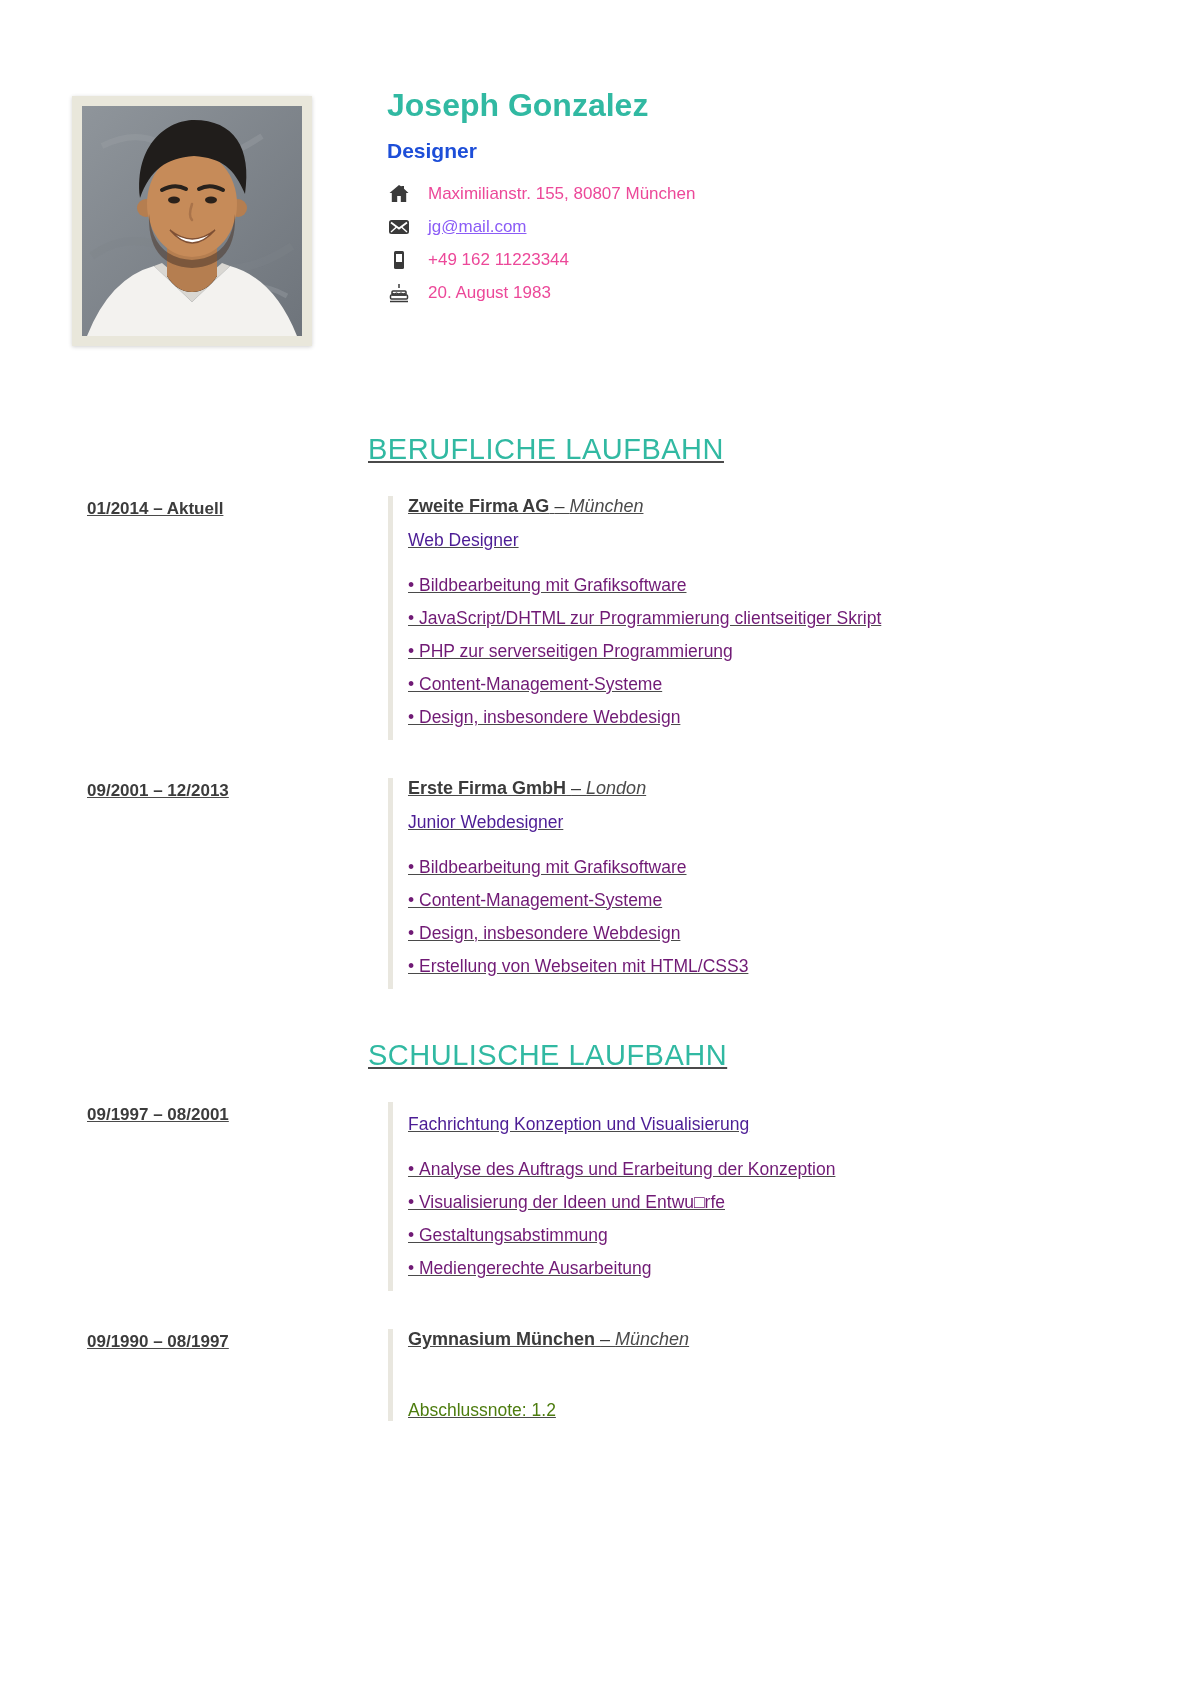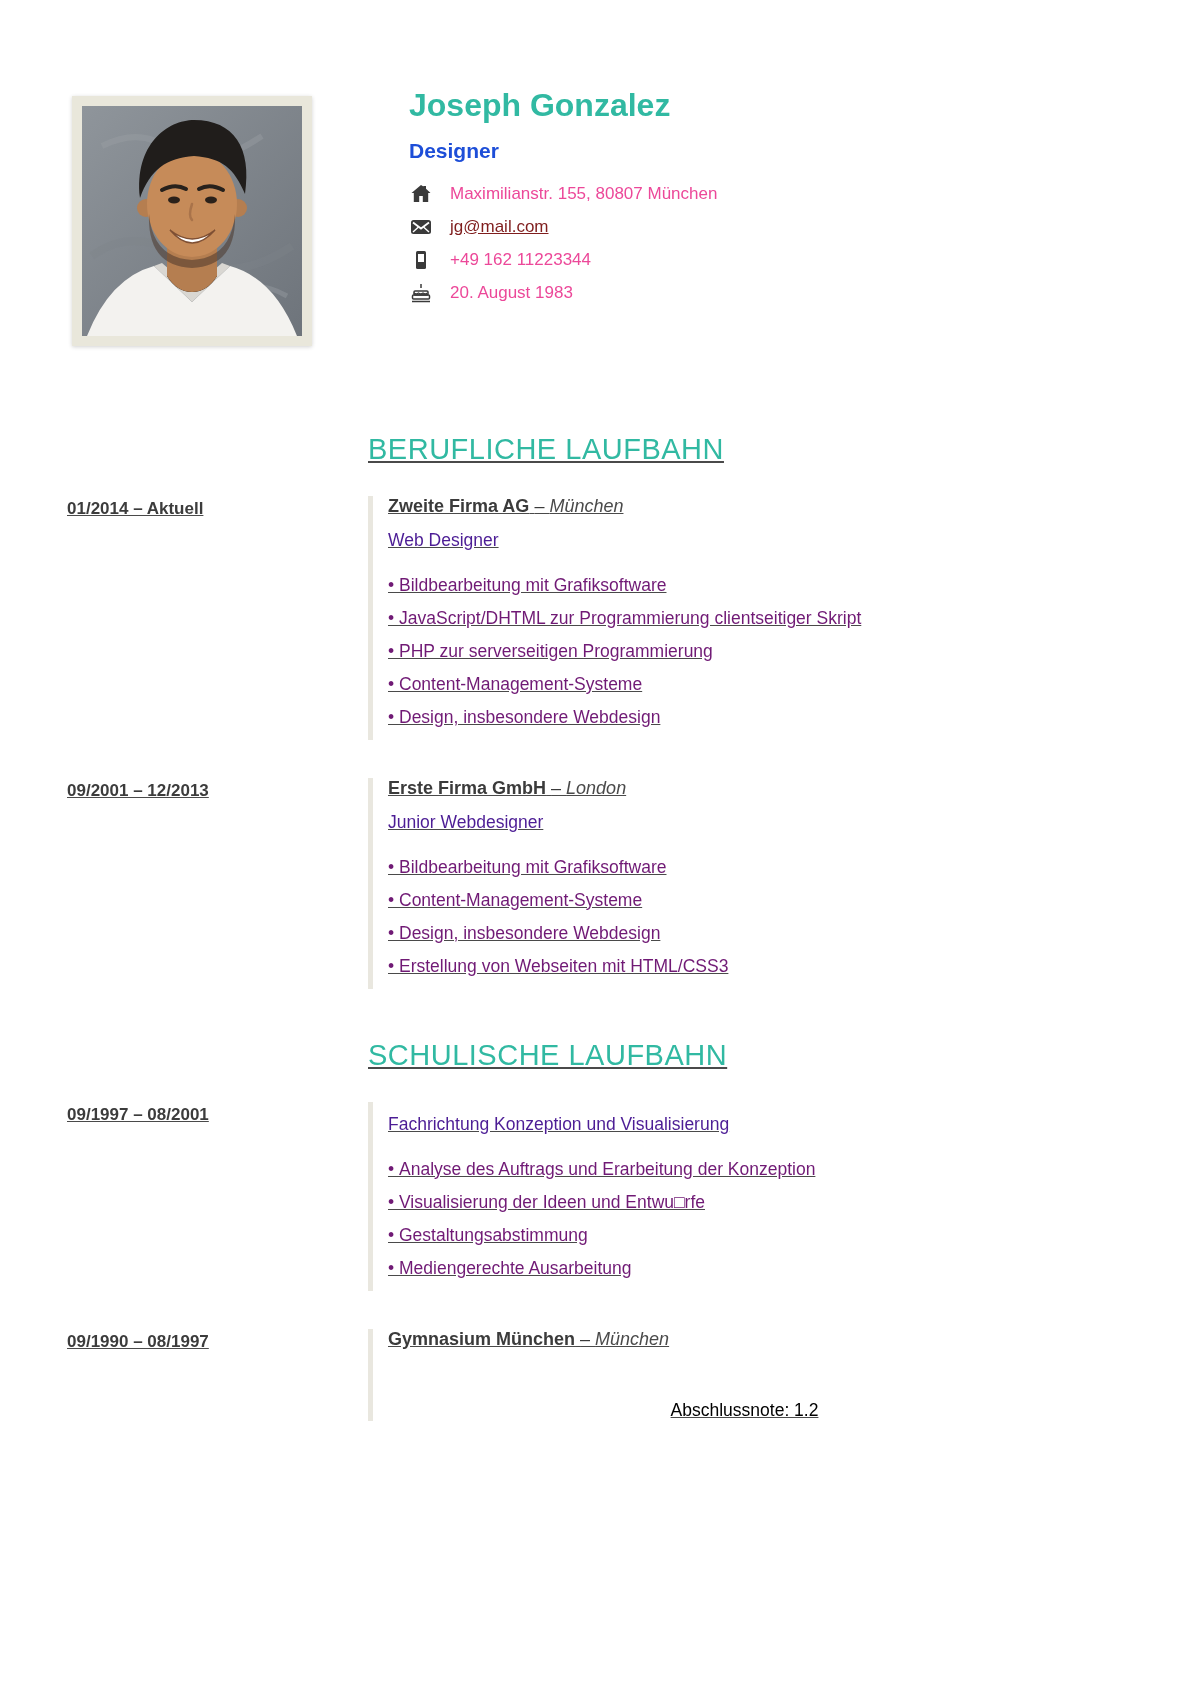--- a/index.html
+++ b/index.html
@@ -5,50 +5,50 @@
   html,body { margin:0; padding:0; background:#ffffff; }
   body { font-family:"Liberation Sans","DejaVu Sans",sans-serif; color:#4a4a4a; }
   .page { position:relative; width:1191px; height:1684px; background:#ffffff; overflow:hidden; }
 
   
   .photo-frame { position:absolute; left:72px; top:96px; width:220px; height:230px;
                  background:#e9e7db; padding:10px; box-shadow:0 1px 4px rgba(0,0,0,.18); }
   .photo-frame svg { display:block; width:220px; height:230px; }
 
   
-  .header-block { position:absolute; left:387px; top:88px;margin-left:22px; }
+  .header-block { position:absolute; left:387px; top:88px; }
   h1.name { margin:0; font-size:32px; line-height:1.1; font-weight:bold; }
   .job-title { margin-top:16px; font-size:21px; font-weight:bold; color:#1d4ed8; }
   .contacts { margin-top:14px; }
   .contact-row { display:flex; align-items:center; height:33px; }
   .contact-icon { width:24px; height:24px; margin-right:17px; flex:0 0 24px; }
   .contact-icon svg { width:24px; height:24px; display:block; }
   .contact-text { font-size:17px; color:#ec4899; }
   a.contact-link { font-size:17px; text-decoration:underline; }
 
   
   .main { position:absolute; left:0; top:433px; right:0;text-decoration:underline; }
   h2.section-title { margin:0 0 0 368px; font-size:29px; font-weight:400; letter-spacing:.5px; line-height:1.15; }
   .section + .section h2.section-title { margin-top:50px; }
-  .entries { margin-top:30px; }
+  .entries { margin-top:30px;padding-left:20px; }
 
   .entry { display:grid; grid-template-columns:301px 5px 1fr; align-items:stretch;
            padding-left:67px; padding-right:90px; margin-bottom:38px; }
   .entry-date { font-size:17px; font-weight:bold; color:#3c3c3c; padding-top:3px; }
   .entry-bar { background:#e9e7df; }
   .entry-content { padding-left:15px; }
   .entry-titleline { font-size:18px; color:#3b3b3b; line-height:1.2; }
   .entry-org { font-weight:bold; }
   .entry-sep { font-weight:normal; color:#3b3b3b; }
   .entry-location { font-style:italic; font-weight:normal; color:#4a4a4a; }
   .entry-subtitle { font-size:17.5px; color:#4c1d95; margin-top:12px; line-height:1.2; }
   .entry-bullets { margin-top:24px; }
   .bullet-item { font-size:17.5px; color:#701a75; margin-bottom:12px; line-height:1.2;margin-top:8px; }
   .bullet-item::before { content:"\2022\00a0"; }
-  .entry-note { font-size:17.5px; color:#000000; margin-top:50px; line-height:1.2;text-align:center; }
+  .entry-note { font-size:17.5px; color:#4d7c0f; margin-top:50px; line-height:1.2; }
 </style>
 </head>
 <body>
 
 <div class="page">
 
   <div class="photo-frame">
     <svg viewBox="0 0 220 230">
       <defs>
         <linearGradient id="bgg" x1="0" y1="0" x2="1" y2="1">
@@ -103,21 +103,21 @@
   </div>
 
   <div class="contact-row">
     <span class="contact-icon">
             <svg viewBox="0 0 24 24">
               <rect x="2" y="5" width="20" height="14" rx="2.5" fill="#3a3a3a"></rect>
               <path d="M4 7.5 12 13.5 20 7.5" fill="none" stroke="#ffffff" stroke-width="1.8"></path>
               <path d="M4 17 9.5 12 M20 17 14.5 12" fill="none" stroke="#ffffff" stroke-width="1.4"></path>
             </svg>
           </span>
-    <a class="contact-link" href="#" style="color: #7f1d1d;">jg@mail.com</a>
+    <a class="contact-link" href="#" style="color: #8b5cf6;">jg@mail.com</a>
 
   </div>
 
   <div class="contact-row">
     <span class="contact-icon">
             <svg viewBox="0 0 24 24">
               <rect x="7" y="3" width="10" height="18" rx="1.5" fill="#3a3a3a"></rect>
               <rect x="9" y="6" width="6" height="8" fill="#ffffff"></rect>
             </svg>
           </span>

